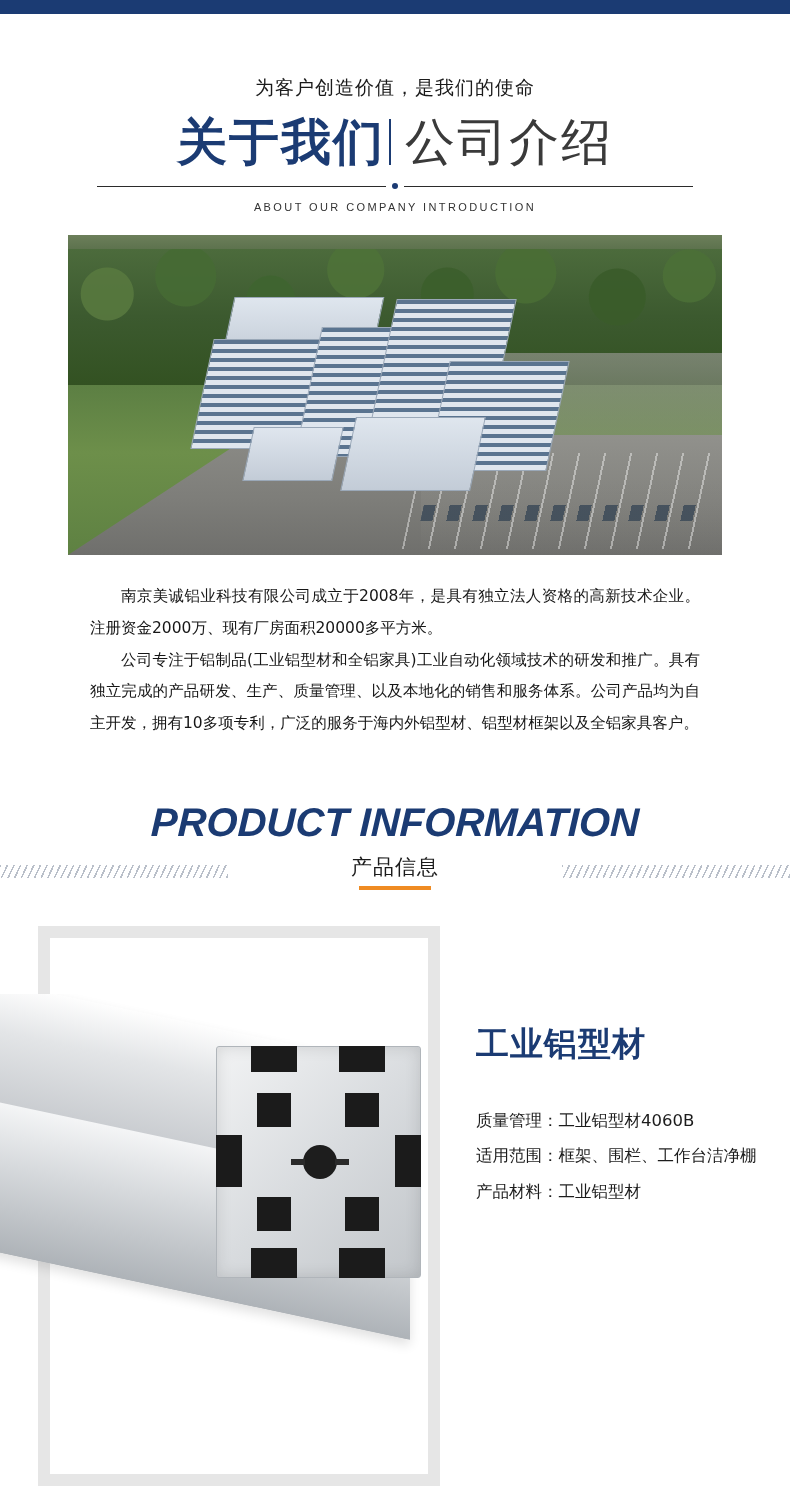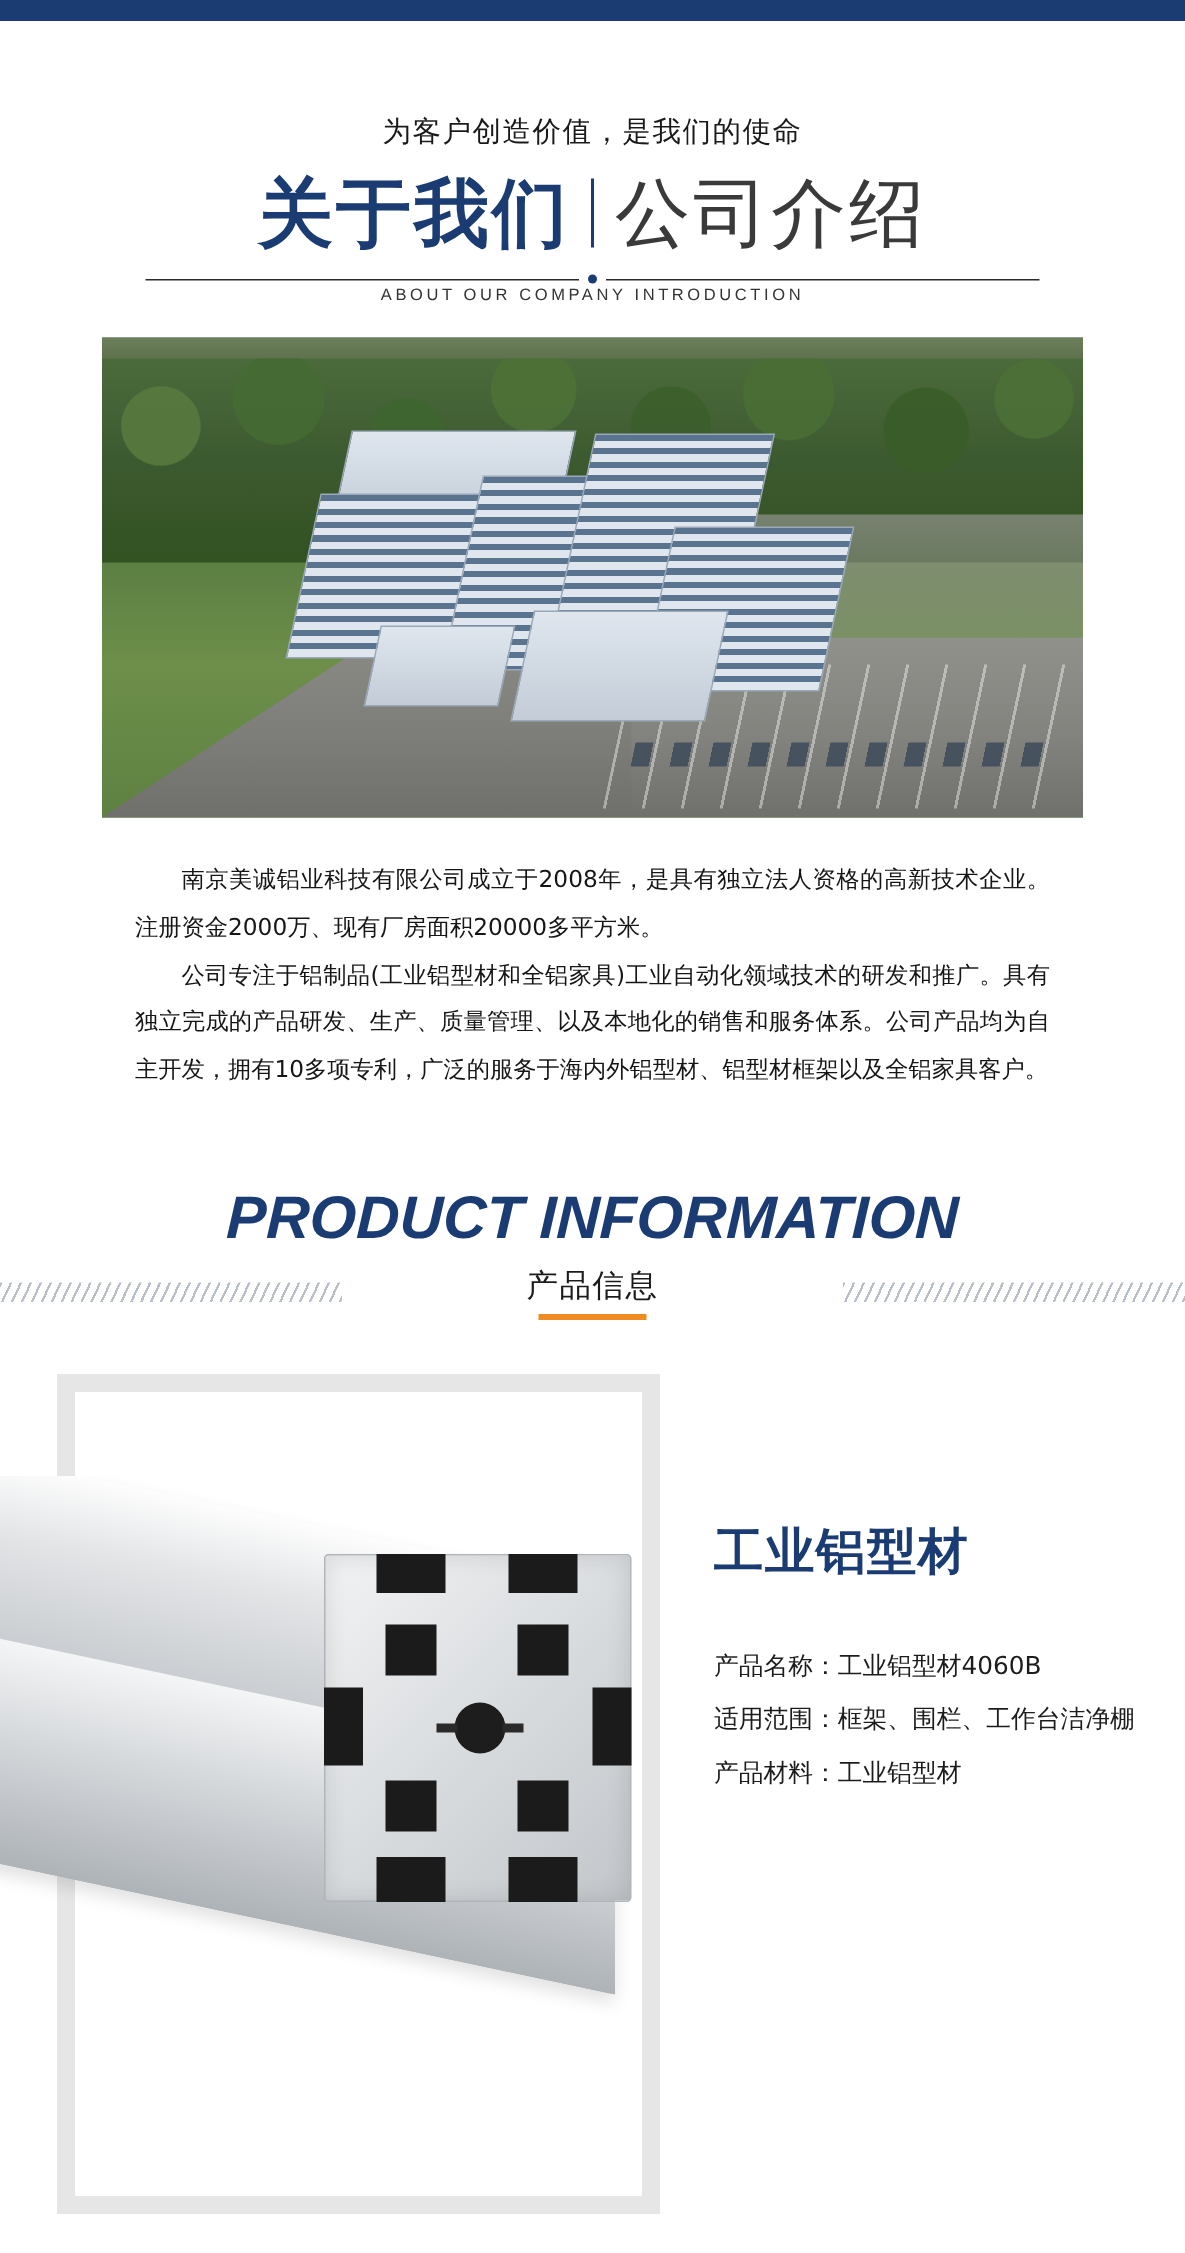--- a/index.html
+++ b/index.html
@@ -41,21 +41,21 @@
     justify-content: center;
     gap: 0px;
   }
   .about-title-strong {
     font-size: 50px;
     font-weight: bold;
     color: #1b3b73;
     letter-spacing: 2px;
     line-height: 1;
     font-family: "DejaVu Sans", sans-serif;
-    padding-right: 14px;
+    padding-right: 4px;
   }
   .about-title-divider {
     width: 2px;
     height: 46px;
     background: #1b3b73;
     margin-right: 14px;
   }
   .about-title-light {
     font-size: 50px;
     color: #3a3a3a;
@@ -76,21 +76,21 @@
     background: #2b2b2b;
   }
   .about-rule .dot {
     width: 6px;
     height: 6px;
     border-radius: 50%;
     background: #1b3b73;
     margin: 0 6px;
   }
   .about-en {
-    margin-top: 2px;
+    margin-top: 12px;
     font-size: 11px;
     letter-spacing: 2.4px;
     color: #333333;
     font-family: "Liberation Sans", sans-serif;
   }
 
   
   .building-wrap {
     margin: 22px auto 0;
     width: 654px;
@@ -401,21 +401,21 @@
           <span class="alu-hole"></span>
           <span class="alu-rib r-h1"></span>
           <span class="alu-rib r-h2"></span>
         </div>
       </div>
     </div>
 
     <div class="prod-info">
       <div class="prod-title">工业铝型材</div>
       <div class="prod-spec">
-        <div class="row">产品名称：工业铝型材4060B</div>
+        <div class="row">质量管理：工业铝型材4060B</div>
         <div class="row wrap">适用范围：框架、围栏、工作台洁净棚</div>
         <div class="row">产品材料：工业铝型材</div>
       </div>
     </div>
 
   </div>
 
 </section>
 
 </body></html>

